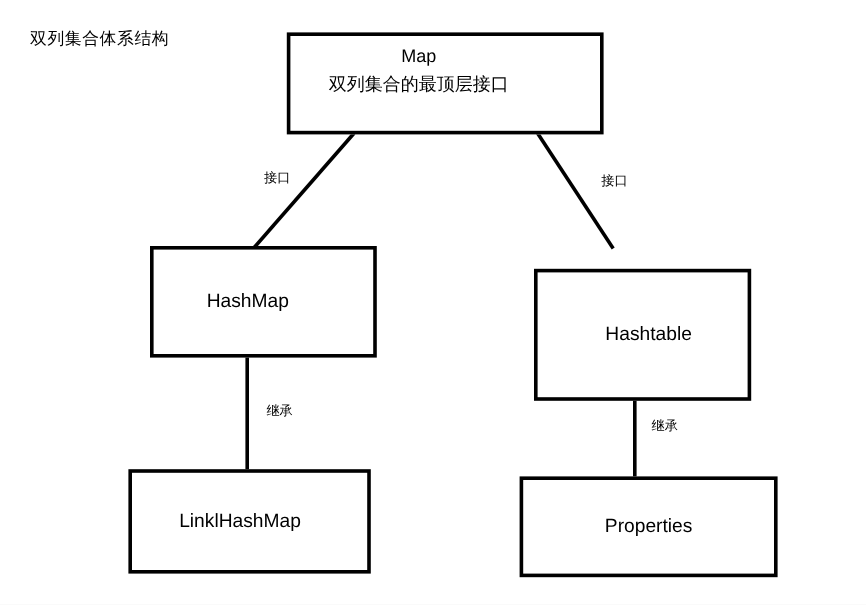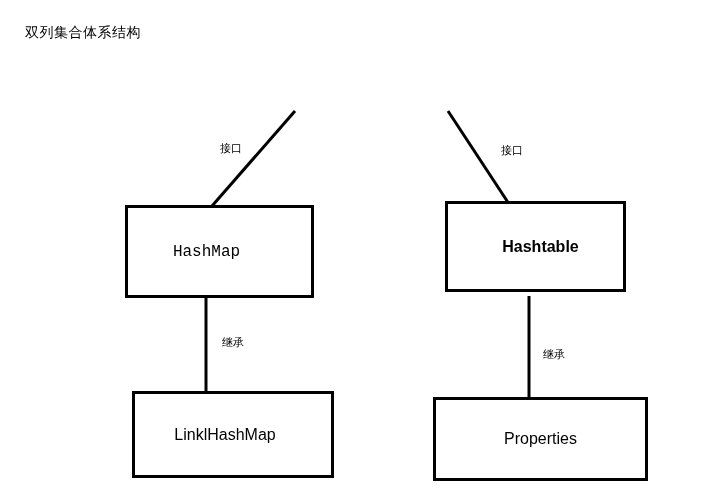--- a/index.html
+++ b/index.html
@@ -55,30 +55,30 @@
   }
   .node-map .node-text {
     padding-top: 6px;
     text-align: center;
     line-height: 23px;
     font-size: 15px;
     transform: translateX(-22px);
   }
   .node-hashmap {
     left: 125px; top: 205px;
-    width: 189px; height: 93px; font-family: Liberation Mono, monospace;
+    width: 189px; height: 93px;
   }
   .node-hashmap .node-label { transform: translateX(-13px); }
   .node-hashtable {
-    left: 445px; top: 201px;
-    width: 181px; height: 91px; font-weight: bold;
+    left: 445px; top: 224px;
+    width: 181px; height: 110px;
   }
   .node-hashtable .node-label { transform: translateX(5px); }
   .node-linklhashmap {
-    left: 132px; top: 391px;
+    left: 107px; top: 391px;
     width: 202px; height: 87px;
   }
   .node-linklhashmap .node-label { transform: translateX(-8px); }
   .node-properties {
     left: 433px; top: 397px;
     width: 215px; height: 84px; justify-content: center;
   }
   .edge-label {
     position: absolute;
     font-size: 11px;
@@ -98,20 +98,26 @@
 
   <div class="diagram-title">双列集合体系结构</div>
 
   <svg class="edges-svg" viewBox="0 0 722 504" xmlns="http://www.w3.org/2000/svg">
     <line class="edge-line" x1="295" y1="111" x2="212" y2="206"></line>
     <line class="edge-line" x1="448" y1="111" x2="511" y2="207"></line>
     <line class="edge-line" x1="206" y1="296" x2="206" y2="393"></line>
     <line class="edge-line" x1="529" y1="296" x2="529" y2="399"></line>
   </svg>
 
+  <div class="node node-map">
+    <div class="node-text">
+      <div>Map</div>
+      <div>双列集合的最顶层接口</div>
+    </div>
+  </div>
 
   <div class="node node-hashmap">
     <span class="node-label">HashMap</span>
   </div>
 
   <div class="node node-hashtable">
     <span class="node-label">Hashtable</span>
   </div>
 
   <div class="node node-linklhashmap">

